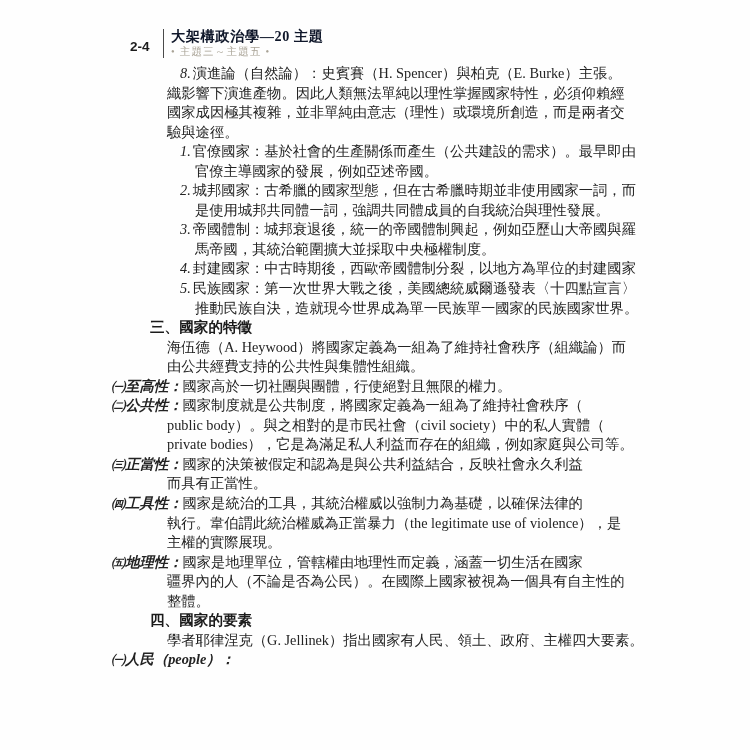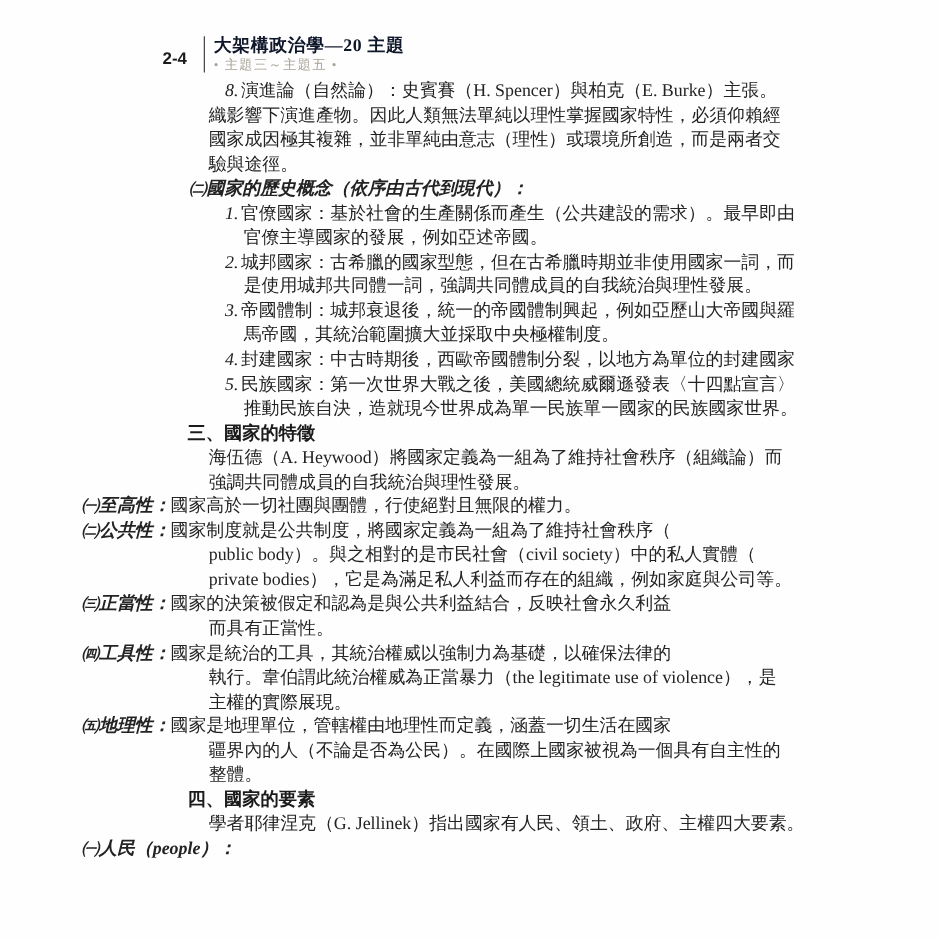--- a/index.html
+++ b/index.html
@@ -40,51 +40,50 @@
   }
   .ln {
     height:19.55px; line-height:19.55px;
     font-size:14.3px; color:#232323;
     white-space:nowrap;
   }
   .ln.num  { padding-left:180px; }
   .ln.c1   { padding-left:167px; }
   .ln.c2   { padding-left:195px; }
   .ln.h2   { padding-left:151px; font-weight:bold; font-style:italic; }
-  .ln.l2   { padding-left:65px; }
+  .ln.l2   { padding-left:111px; }
   .ln.sec  { padding-left:150px; font-weight:bold; font-size:14.6px; color:#1b1b1b; }
   .ln .n   { font-style:italic; padding-right:2px; }
   .ln .lbl { font-weight:bold; font-style:italic; }
 </style>
 </head>
 <body>
 
 <div class="page">
   <div class="hdr-pageno">2-4</div>
   <div class="hdr-rule"></div>
   <div class="hdr-title">大架構政治學—20 主題</div>
   <div class="hdr-sub">• 主題三～主題五 •</div>
   <div class="content" id="content-lines">
       <div class="ln num"><span class="n">8.</span><span>演進論（自然論）：史賓賽（H. Spencer）與柏克（E. Burke）主張。</span></div>
       <div class="ln c1"><span>織影響下演進產物。因此人類無法單純以理性掌握國家特性，必須仰賴經</span></div>
       <div class="ln c1"><span>國家成因極其複雜，並非單純由意志（理性）或環境所創造，而是兩者交</span></div>
       <div class="ln c1"><span>驗與途徑。</span></div>
-      <div class="ln h2"><span>㈡國家的歷史概念（依序由古代到現代）：</span></div>
       <div class="ln num"><span class="n">1.</span><span>官僚國家：基於社會的生產關係而產生（公共建設的需求）。最早即由</span></div>
       <div class="ln c2"><span>官僚主導國家的發展，例如亞述帝國。</span></div>
       <div class="ln num"><span class="n">2.</span><span>城邦國家：古希臘的國家型態，但在古希臘時期並非使用國家一詞，而</span></div>
       <div class="ln c2"><span>是使用城邦共同體一詞，強調共同體成員的自我統治與理性發展。</span></div>
       <div class="ln num"><span class="n">3.</span><span>帝國體制：城邦衰退後，統一的帝國體制興起，例如亞歷山大帝國與羅</span></div>
       <div class="ln c2"><span>馬帝國，其統治範圍擴大並採取中央極權制度。</span></div>
       <div class="ln num"><span class="n">4.</span><span>封建國家：中古時期後，西歐帝國體制分裂，以地方為單位的封建國家</span></div>
       <div class="ln num"><span class="n">5.</span><span>民族國家：第一次世界大戰之後，美國總統威爾遜發表〈十四點宣言〉</span></div>
       <div class="ln c2"><span>推動民族自決，造就現今世界成為單一民族單一國家的民族國家世界。</span></div>
       <div class="ln sec"><span>三、國家的特徵</span></div>
       <div class="ln c1"><span>海伍德（A. Heywood）將國家定義為一組為了維持社會秩序（組織論）而</span></div>
-      <div class="ln c1"><span>強調共同體成員的自我統治與理性發展。</span></div>
+      <div class="ln c1"><span>由公共經費支持的公共性與集體性組織。</span></div>
       <div class="ln l2"><span class="lbl">㈠至高性：</span><span>國家高於一切社團與團體，行使絕對且無限的權力。</span></div>
       <div class="ln l2"><span class="lbl">㈡公共性：</span><span>國家制度就是公共制度，將國家定義為一組為了維持社會秩序（</span></div>
       <div class="ln c1"><span>public body）。與之相對的是市民社會（civil society）中的私人實體（</span></div>
       <div class="ln c1"><span>private bodies），它是為滿足私人利益而存在的組織，例如家庭與公司等。</span></div>
       <div class="ln l2"><span class="lbl">㈢正當性：</span><span>國家的決策被假定和認為是與公共利益結合，反映社會永久利益</span></div>
       <div class="ln c1"><span>而具有正當性。</span></div>
       <div class="ln l2"><span class="lbl">㈣工具性：</span><span>國家是統治的工具，其統治權威以強制力為基礎，以確保法律的</span></div>
       <div class="ln c1"><span>執行。韋伯謂此統治權威為正當暴力（the legitimate use of violence），是</span></div>
       <div class="ln c1"><span>主權的實際展現。</span></div>
       <div class="ln l2"><span class="lbl">㈤地理性：</span><span>國家是地理單位，管轄權由地理性而定義，涵蓋一切生活在國家</span></div>

